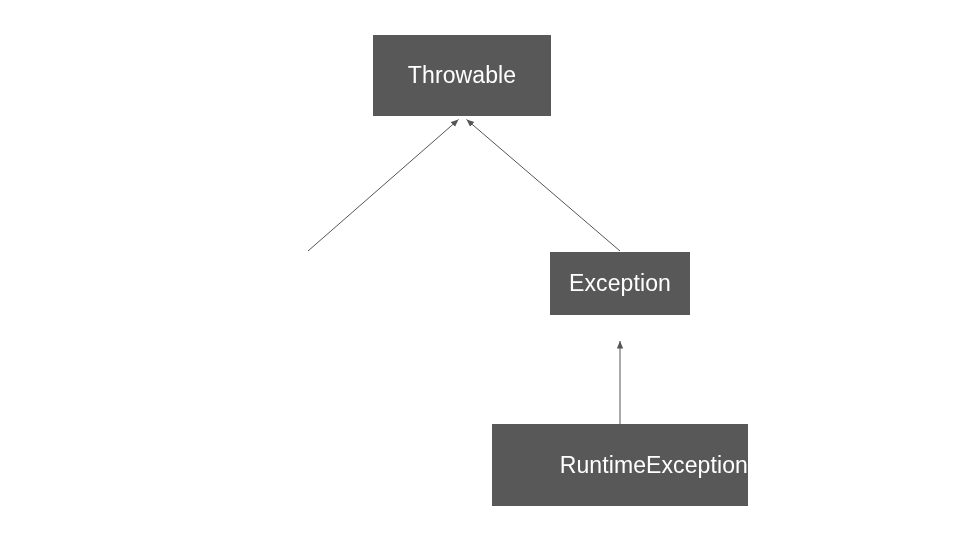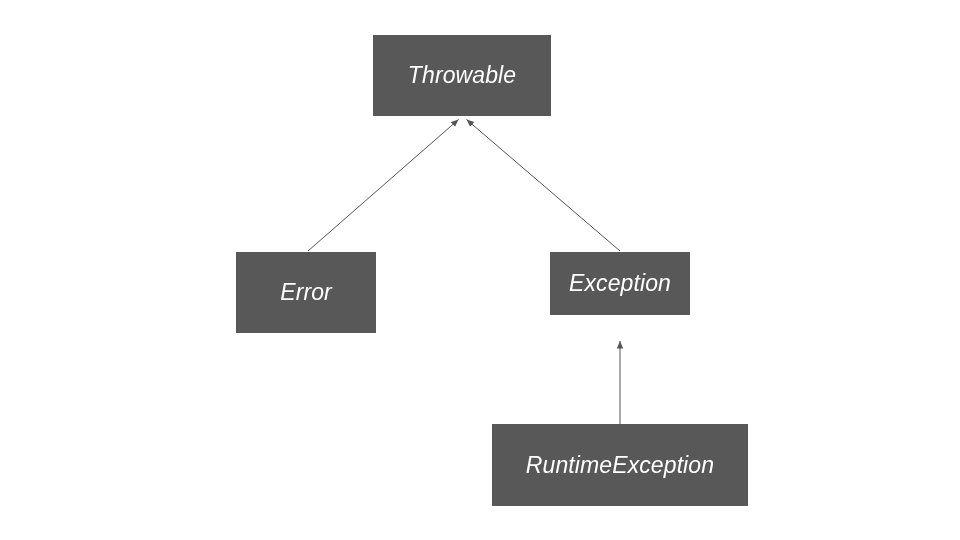--- a/index.html
+++ b/index.html
@@ -8,21 +8,20 @@
     padding: 0;
     background: #ffffff;
   }
   #canvas {
     position: relative;
     width: 960px;
     height: 540px;
     background: #ffffff;
     overflow: hidden;
     font-family: "Liberation Sans", "DejaVu Sans", sans-serif;
-    font-style: italic;
   }
   .edge-layer {
     position: absolute;
     left: 0;
     top: 0;
     width: 960px;
     height: 540px;
     pointer-events: none;
   }
   .node {
@@ -40,21 +39,21 @@
     white-space: nowrap;
     -webkit-font-smoothing: antialiased;
   }
   .node-label {
     display: block;
     pointer-events: none;
   }
   #node-throwable        { left: 373px; top: 35px;  width: 178px; height: 81px; }
   #node-error            { left: 236px; top: 252px; width: 140px; height: 81px; }
   #node-exception        { left: 550px; top: 252px; width: 140px; height: 63px; }
-  #node-runtimeexception { left: 492px; top: 424px; width: 256px; height: 82px; }
+  #node-runtimeexception { left: 492px; top: 424px; width: 256px; height: 82px; justify-content: flex-end; }
 </style>
 </head>
 <body>
 
 <div id="canvas">
 
   <svg class="edge-layer" width="960" height="540" viewBox="0 0 960 540" xmlns="http://www.w3.org/2000/svg">
     <defs>
       <marker id="arrow-up" markerWidth="9" markerHeight="9" refX="7.6" refY="3.2" orient="auto" markerUnits="userSpaceOnUse">
         <path d="M 0,0 L 7.6,3.2 L 0,6.4 z" fill="#555555"></path>
@@ -65,23 +64,20 @@
 
     <line x1="620" y1="251" x2="466.5" y2="119.5" stroke="#555555" stroke-width="1" marker-end="url(#arrow-up)"></line>
 
     <line x1="620" y1="424" x2="620" y2="341" stroke="#555555" stroke-width="1" marker-end="url(#arrow-up)"></line>
   </svg>
 
   <div class="node" id="node-throwable">
     <span class="node-label">Throwable</span>
   </div>
 
-  <div class="node" id="node-error">
-    <span class="node-label">Error</span>
-  </div>
 
   <div class="node" id="node-exception">
     <span class="node-label">Exception</span>
   </div>
 
   <div class="node" id="node-runtimeexception">
     <span class="node-label">RuntimeException</span>
   </div>
 
 </div>

